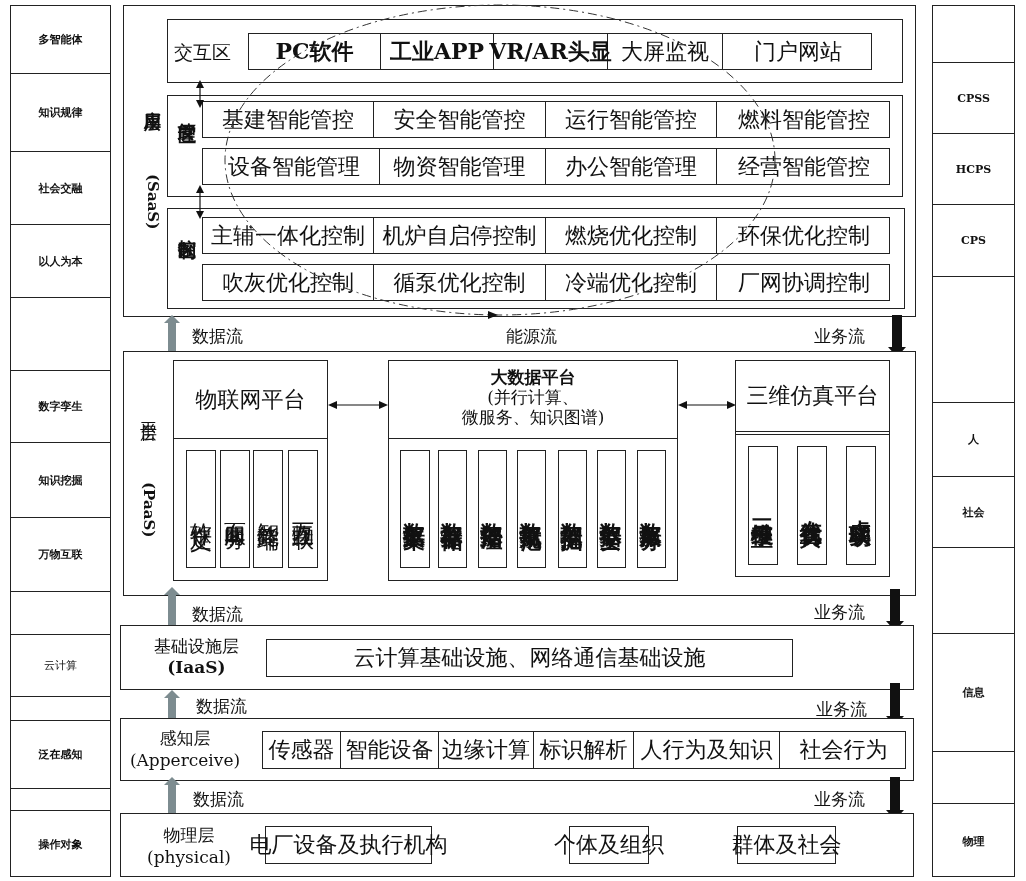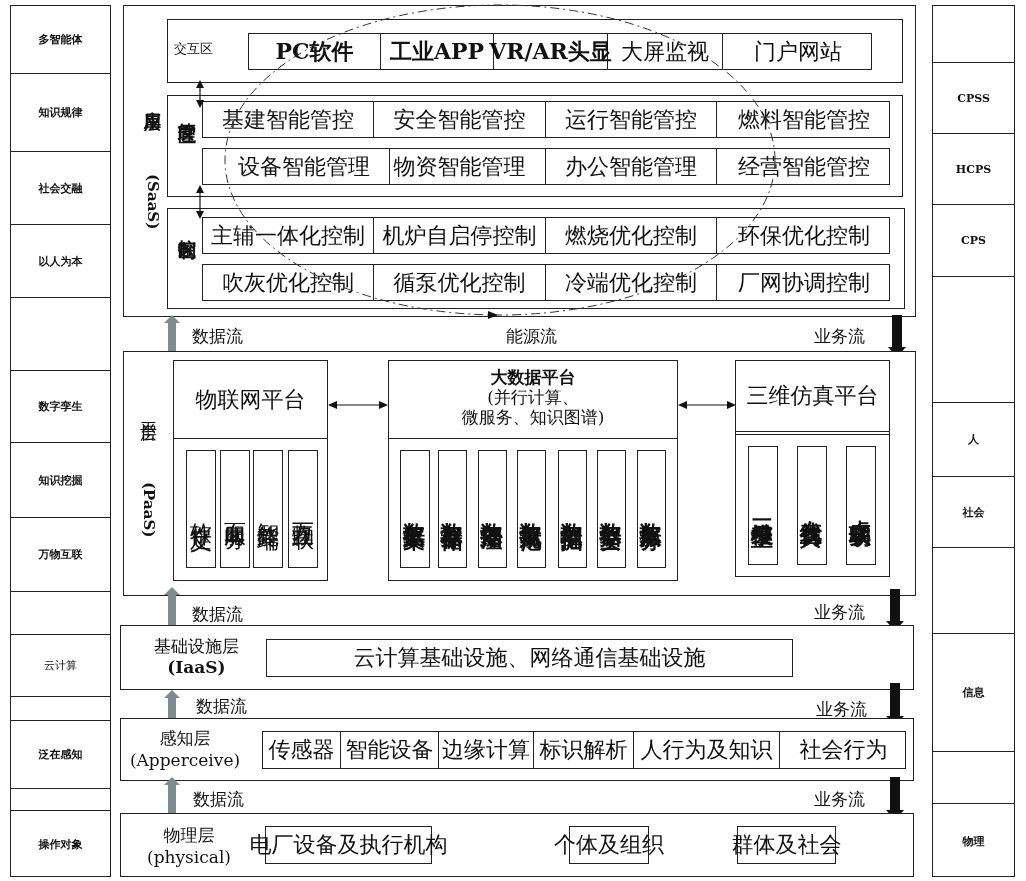--- a/index.html
+++ b/index.html
@@ -53,41 +53,41 @@
   <div class="side-cell" style="top:746px;height:52px;"></div>
   <div class="side-cell" style="top:798px;height:74px;">物理</div>
 </div>
 
 <div class="box" style="left:123px;top:5px;width:793px;height:312px;">
   <div class="abs vtext bold" style="left:18px;top:92px;font-size:17px;">应用层</div>
   <div class="abs vlatin" style="left:20px;top:168px;">(SaaS)</div>
 </div>
 
 <div class="box" style="left:167px;top:19px;width:736px;height:64px;">
-  <div class="abs" style="left:6px;top:20px;font-size:13px;text-align:right;">交互区</div>
+  <div class="abs" style="left:6px;top:20px;font-size:19px;text-align:right;">交互区</div>
 </div>
 <div class="box" style="left:248px;top:33px;width:624px;height:37px;">
   <div class="cell bold" style="left:0;top:0;width:132px;height:100%;border-right:1.5px solid #222;">PC软件</div>
   <div class="cell bold" style="left:132px;top:0;width:113px;height:100%;border-right:1.5px solid #222;">工业APP</div>
   <div class="cell" style="left:359px;top:0;width:115px;height:100%;border-right:1.5px solid #222;">大屏监视</div>
   <div class="cell bold" style="left:245px;top:0;width:114px;height:100%;border-right:1.5px solid #222;">VR/AR头显</div>
   <div class="cell" style="left:474px;top:0;width:150px;height:100%;">门户网站</div>
 </div>
 
 <div class="box" style="left:167px;top:95px;width:736px;height:102px;">
   <div class="abs vtext bold" style="left:7px;top:13px;font-size:18px;">管理区</div>
 </div>
 <div class="box" style="left:202px;top:101px;width:688px;height:37px;">
   <div class="cell" style="left:0;top:0;width:171px;height:100%;border-right:1.5px solid #222;">基建智能管控</div>
   <div class="cell" style="left:171px;top:0;width:172px;height:100%;border-right:1.5px solid #222;">安全智能管控</div>
   <div class="cell" style="left:343px;top:0;width:171px;height:100%;border-right:1.5px solid #222;">运行智能管控</div>
   <div class="cell" style="left:514px;top:0;width:174px;height:100%;">燃料智能管控</div>
 </div>
 <div class="box" style="left:202px;top:148px;width:688px;height:37px;">
-  <div class="cell" style="left:16px;top:0;width:171px;height:100%;border-right:1.5px solid #222;">设备智能管理</div>
+  <div class="cell" style="left:6px;top:0;width:171px;height:100%;border-right:1.5px solid #222;">设备智能管理</div>
   <div class="cell" style="left:171px;top:0;width:172px;height:100%;border-right:1.5px solid #222;">物资智能管理</div>
   <div class="cell" style="left:343px;top:0;width:171px;height:100%;border-right:1.5px solid #222;">办公智能管理</div>
   <div class="cell" style="left:514px;top:0;width:174px;height:100%;">经营智能管控</div>
 </div>
 
 <div class="box" style="left:167px;top:208px;width:738px;height:101px;">
   <div class="abs vtext bold" style="left:7px;top:15px;font-size:18px;">控制区</div>
 </div>
 <div class="box" style="left:202px;top:217px;width:688px;height:37px;">
   <div class="cell" style="left:0;top:0;width:171px;height:100%;border-right:1.5px solid #222;">主辅一体化控制</div>

